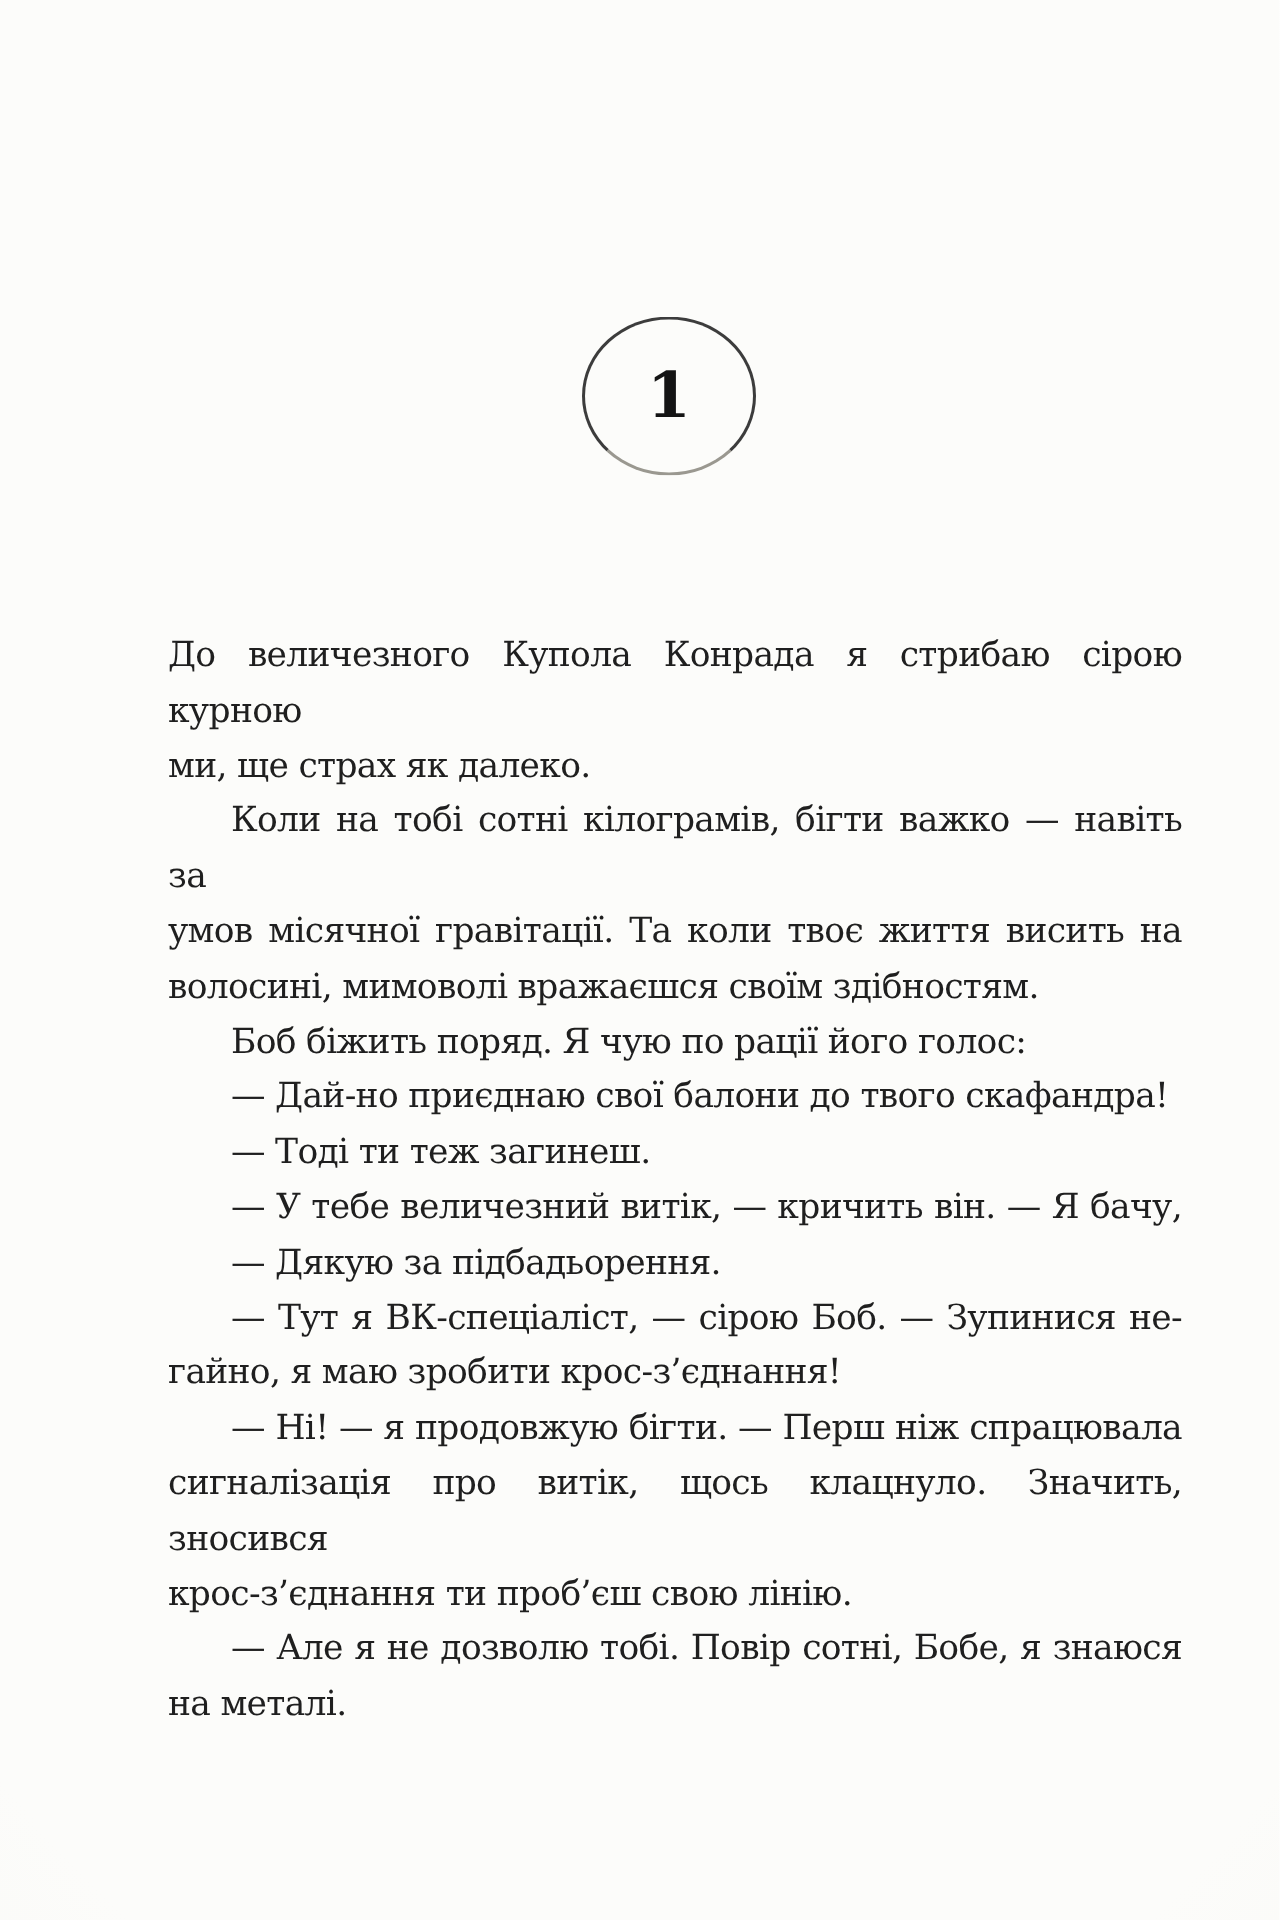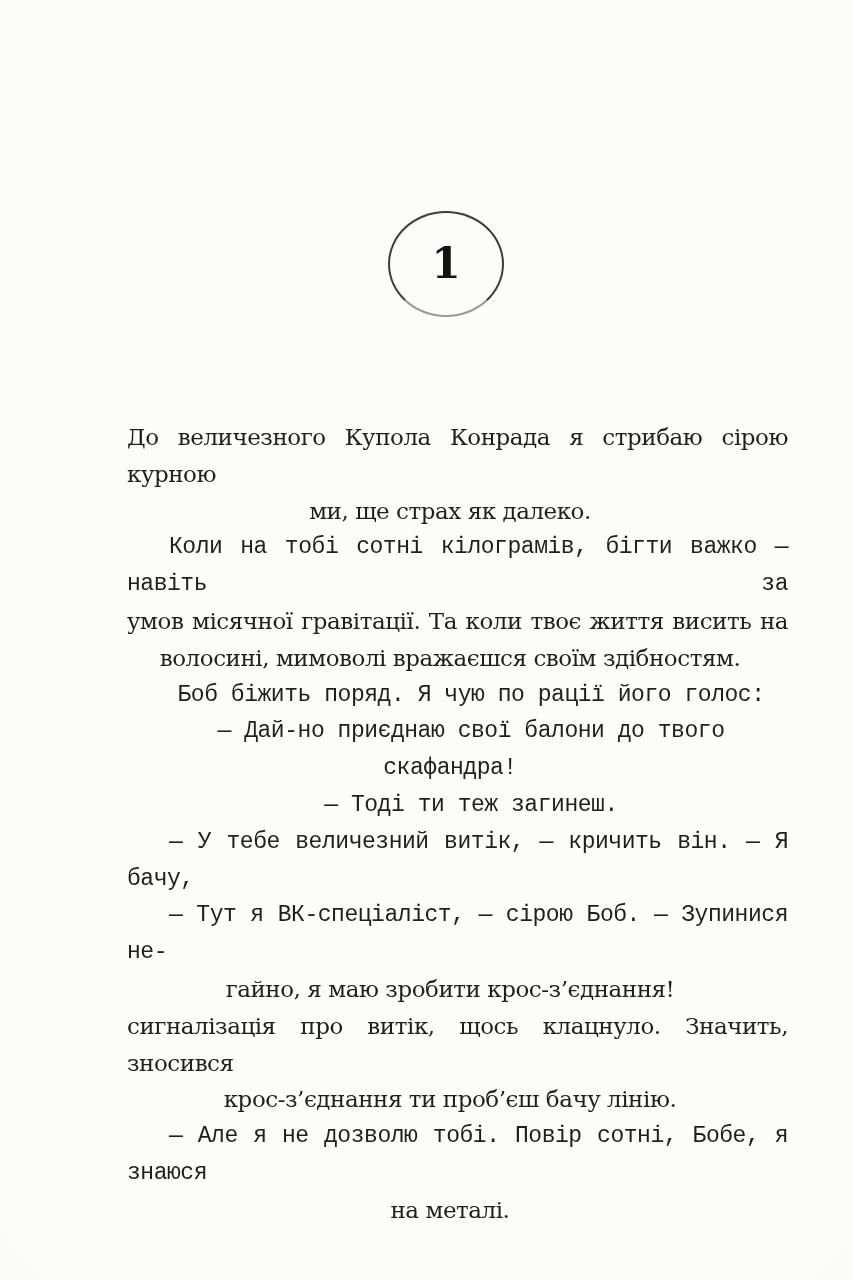--- a/index.html
+++ b/index.html
@@ -43,50 +43,50 @@
   .text-block {
     position: absolute;
     left: 112px;
     top: 419px;
     width: 676px;
     font-size: 23px;
     line-height: 36.8px;
     letter-spacing: -0.02em;
   }
   .line {
-    text-align: center;
+    text-align: left;
     min-height: 36.8px;
   }
   .line.j {
     text-align: justify;
     text-align-last: justify;
-    margin-left: 15px;
   }
   .line.ind {
     text-indent: 42px;
-    font-family: Liberation Mono, monospace;
   }
 </style>
 </head>
 <body>
 
 <div class="page">
   <div class="chapter-circle">
     <span class="chapter-number">1</span>
   </div>
   <div class="text-block" id="text-block">
       <div class="line j">До величезного Купола Конрада я стрибаю сірою курною</div>
       <div class="line">ми, ще страх як далеко.</div>
       <div class="line ind j">Коли на тобі сотні кілограмів, бігти важко — навіть за</div>
       <div class="line j">умов місячної гравітації. Та коли твоє життя висить на</div>
       <div class="line">волосині, мимоволі вражаєшся своїм здібностям.</div>
       <div class="line ind">Боб біжить поряд. Я чую по рації його голос:</div>
       <div class="line ind">— Дай-но приєднаю свої балони до твого скафандра!</div>
       <div class="line ind">— Тоді ти теж загинеш.</div>
       <div class="line ind j">— У тебе величезний витік, — кричить він. — Я бачу,</div>
+      <div class="line ind">— Дякую за підбадьорення.</div>
       <div class="line ind j">— Тут я ВК-спеціаліст, — сірою Боб. — Зупинися не-</div>
       <div class="line">гайно, я маю зробити крос-з’єднання!</div>
+      <div class="line ind j">— Ні! — я продовжую бігти. — Перш ніж спрацювала</div>
       <div class="line j">сигналізація про витік, щось клацнуло. Значить, зносився</div>
-      <div class="line">крос-з’єднання ти проб’єш бачу лінію.</div>
+      <div class="line">крос-з’єднання ти проб’єш свою лінію.</div>
       <div class="line ind j">— Але я не дозволю тобі. Повір сотні, Бобе, я знаюся</div>
       <div class="line">на металі.</div>
     </div>
 </div>
 
 </body></html>

